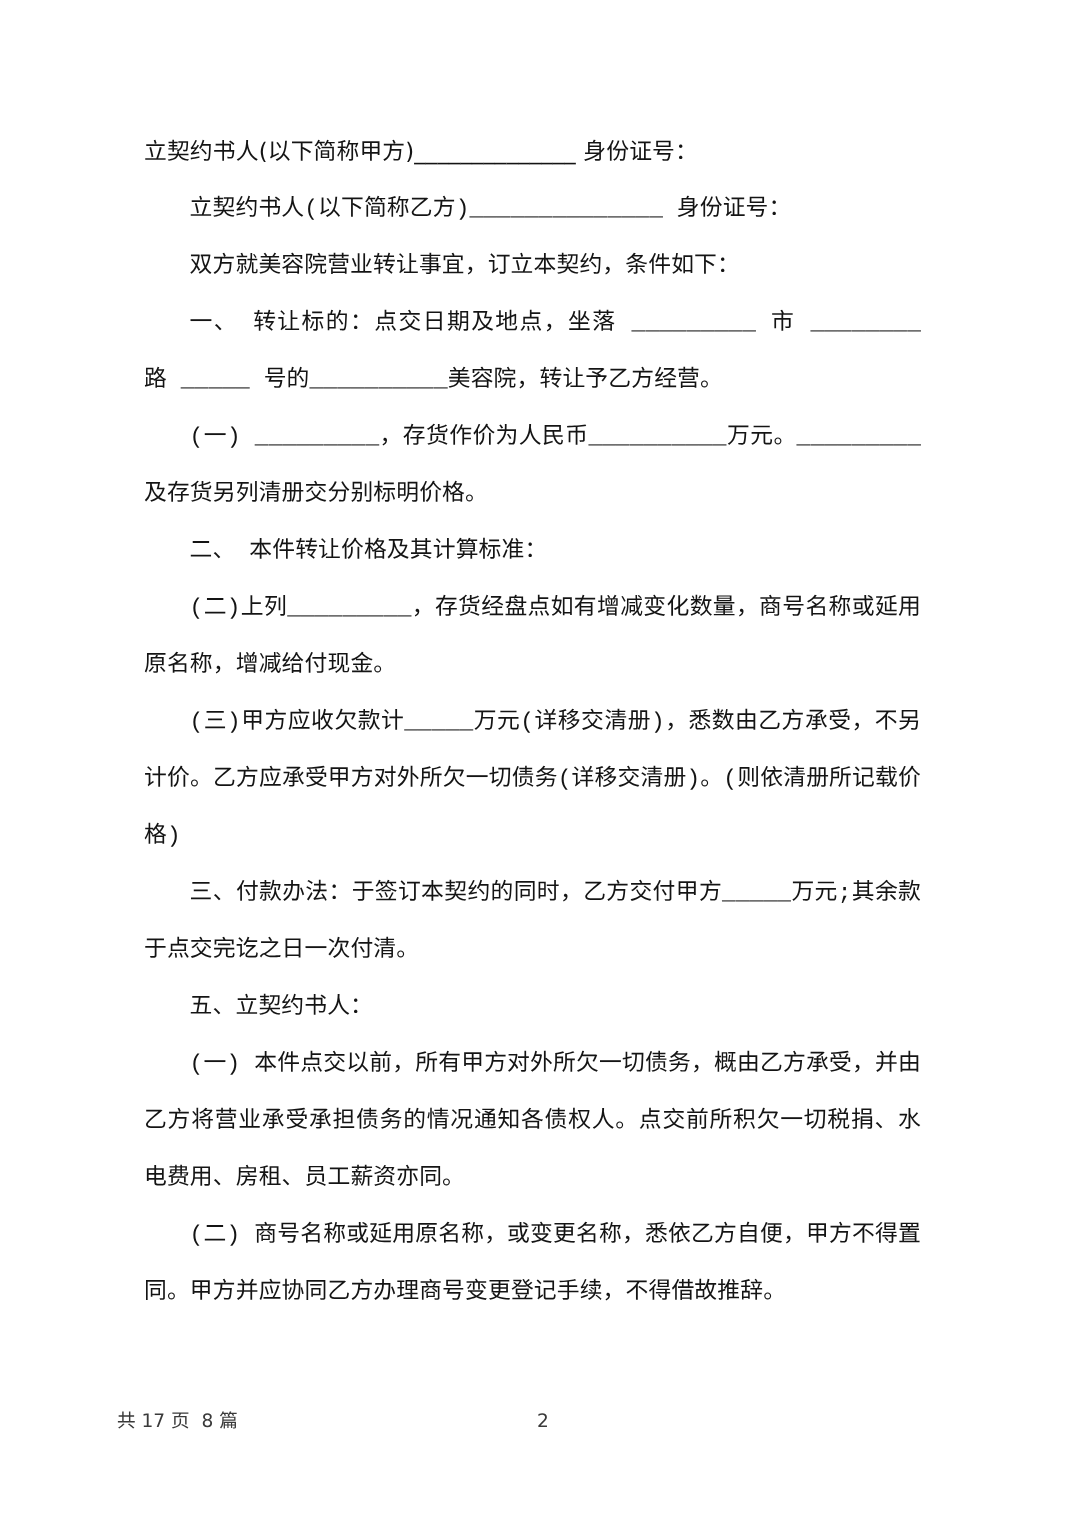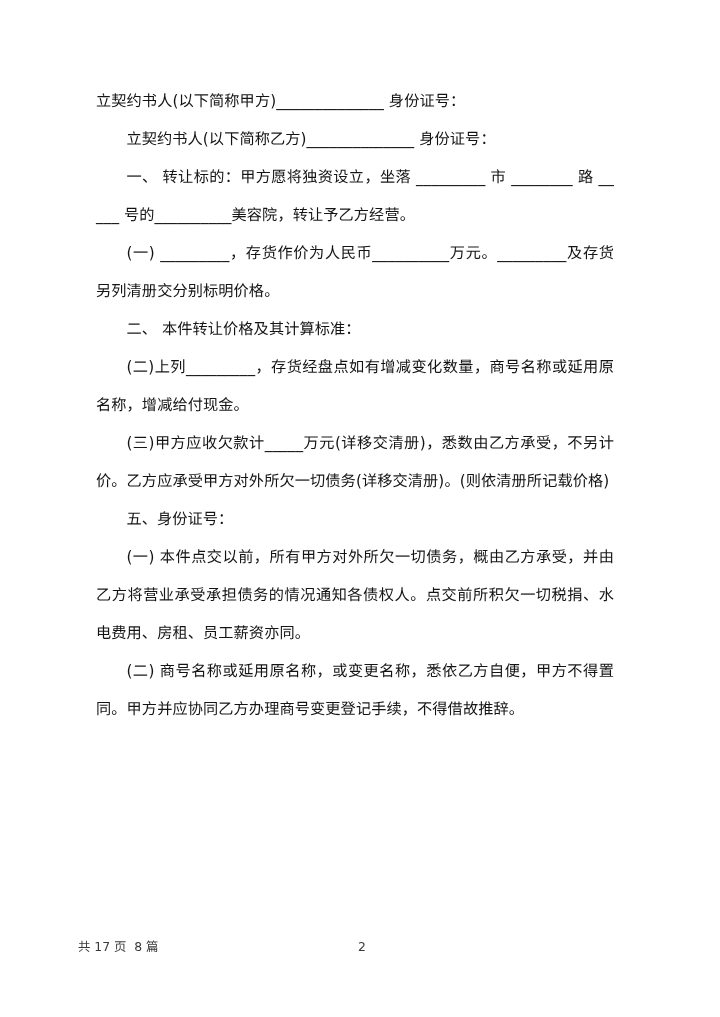--- a/index.html
+++ b/index.html
@@ -45,20 +45,21 @@
     word-break: break-all;
     white-space: normal;
   }
 
   
   .para.no-indent {
     text-indent: 0;
   }
   .para.indent {
     text-indent: 2em;
+    font-family: Liberation Mono, monospace;
   }
 
   #footer {
     position: absolute;
     left: 0;
     top: 938px;
     width: 720px;
     height: 24px;
     text-align: center;
   }
@@ -84,34 +85,36 @@
 <body>
 
 <div id="page">
 
   <div id="doc-body">
 
     <p class="para no-indent">立契约书人(以下简称甲方)______________ 身份证号：</p>
 
     <p class="para indent">立契约书人(以下简称乙方)______________ 身份证号：</p>
 
+    <p class="para indent">双方就美容院营业转让事宜，订立本契约，条件如下：</p>
 
-    <p class="para indent">一、 转让标的：甲方愿将独资设立，坐落 _________ 市 ________ 路 _____ 号的__________美容院，转让予乙方经营。</p>
+    <p class="para indent">一、 转让标的：点交日期及地点，坐落 _________ 市 ________ 路 _____ 号的__________美容院，转让予乙方经营。</p>
 
     <p class="para indent">(一) _________，存货作价为人民币__________万元。_________及存货另列清册交分别标明价格。</p>
 
     <p class="para indent">二、 本件转让价格及其计算标准：</p>
 
     <p class="para indent">(二)上列_________，存货经盘点如有增减变化数量，商号名称或延用原名称，增减给付现金。</p>
 
     <p class="para indent">(三)甲方应收欠款计_____万元(详移交清册)，悉数由乙方承受，不另计价。乙方应承受甲方对外所欠一切债务(详移交清册)。(则依清册所记载价格)</p>
 
+    <p class="para indent">三、付款办法：于签订本契约的同时，乙方交付甲方_____万元;其余款于点交完讫之日一次付清。</p>
 
 
-    <p class="para indent">五、身份证号：</p>
+    <p class="para indent">五、立契约书人：</p>
 
     <p class="para indent">(一) 本件点交以前，所有甲方对外所欠一切债务，概由乙方承受，并由乙方将营业承受承担债务的情况通知各债权人。点交前所积欠一切税捐、水电费用、房租、员工薪资亦同。</p>
 
     <p class="para indent">(二) 商号名称或延用原名称，或变更名称，悉依乙方自便，甲方不得置同。甲方并应协同乙方办理商号变更登记手续，不得借故推辞。</p>
 
   </div>
 
   <div id="footer">
     <span class="footer-left">共 17 页  8 篇</span>
     <span class="footer-center">2</span>

